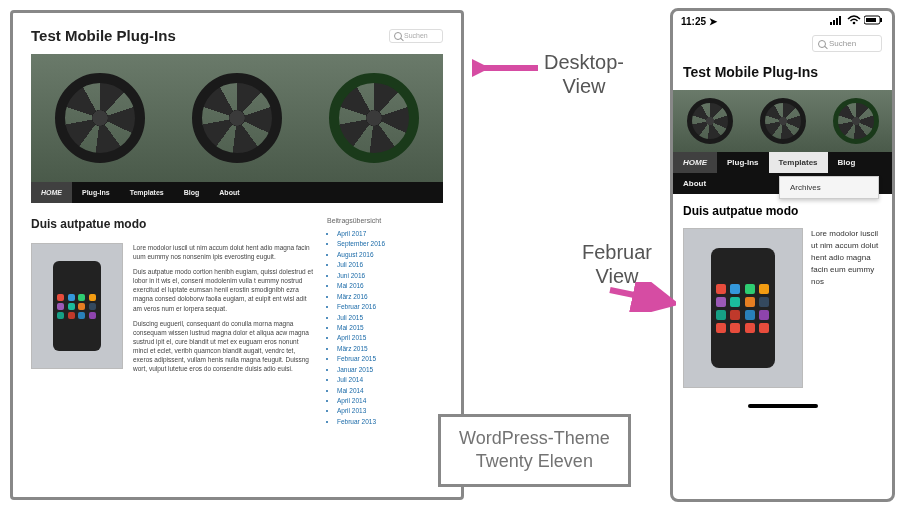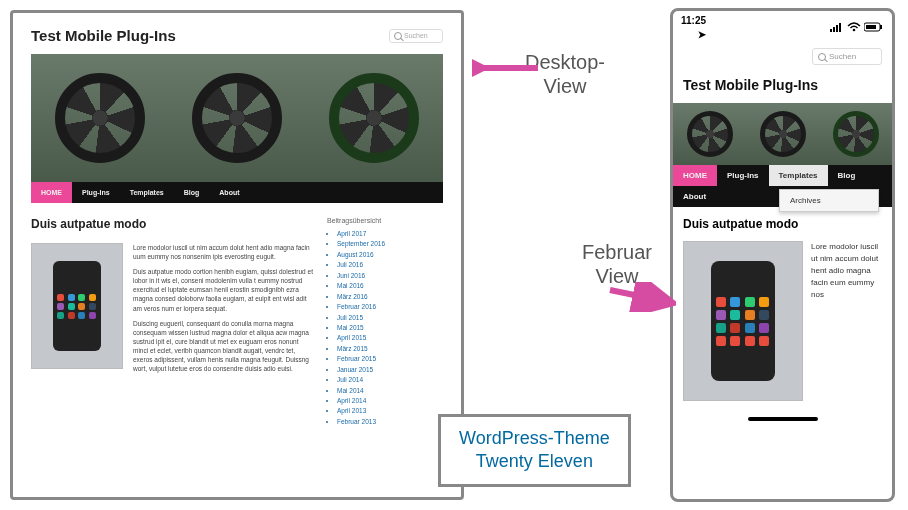--- a/index.html
+++ b/index.html
@@ -53,21 +53,21 @@
   .navbar {
     margin: 0 18px;
     background: #111;
     display: flex;
     padding: 0;
   }
   .nav-item {
     color: #eee; font-size: 7px; font-weight: bold;
     padding: 7px 10px;
   }
-  .nav-item.active { background: #ec4899; }
+  .nav-item.active { background: #404040; font-style: italic; }
   .d-body {
     display: flex;
     padding: 14px 18px;
     gap: 14px;
   }
   .d-main { flex: 1; }
   .post-title { font-size: 12px; font-weight: bold; margin-bottom: 12px; color: #222;}
   .post-row { display:flex; gap:10px; }
   .phone-img {
     width: 92px; height: 126px;
@@ -115,21 +115,21 @@
     border: 3px solid #888;
     border-radius: 8px;
     background:#fff;
     overflow:hidden;
     font-size:8px;
   }
   .statusbar {
     display:flex; justify-content:space-between; align-items:center;
     padding: 4px 8px 2px 8px; font-size:10px; font-weight:600; color:#000;
   }
-  .sb-left { display:flex; align-items:flex-end; gap:3px;flex-direction:column;}
+  .sb-left { display:flex; align-items:center; gap:3px;}
   .sb-right { display:flex; align-items:center; gap:3px;}
   .m-search-row { display:flex; justify-content:flex-end; padding:6px 10px;}
   .m-search {
     border:1px solid #ddd; border-radius:3px;
     padding:3px 5px; font-size:8px; color:#999;
     display:flex; align-items:center; gap:3px; width:70px;
   }
   .m-title { font-size:14px; font-weight:bold; padding:6px 10px 10px 10px; color:#111;}
   .m-hero {
     margin: 0 0px;
@@ -167,21 +167,21 @@
   .label {
     position:absolute; color:#555; font-size:20px; font-weight:500;
     text-align:center; line-height:1.2;
   }
   .arrow-svg { position:absolute; }
   .caption-box {
     position:absolute;
     border: 3px solid #888;
     background:#fff;
     padding: 10px 18px;
-    font-size:18px; color:#0369a1; text-align:center; line-height:1.3;
+    font-size:18px; color:#737373; text-align:center; line-height:1.3;
   }
   .mag { width:8px; height:8px; border:1px solid #999; border-radius:50%; position:relative;}
   .mag::after { content:""; position:absolute; width:4px; height:1px; background:#999; bottom:-1px; right:-3px; transform:rotate(45deg);}
 </style>
 </head>
 <body>
 
 <div class="desktop-frame">
   <div class="d-header">
     <div class="d-title">Test Mobile Plug-Ins</div>
@@ -335,21 +335,21 @@
               <i style="width:10px;height:10px"></i>
             </div>
         </div>
       </div>
       <div class="m-lorem">Lore modolor iuscil ut nim accum dolut hent adio magna facin eum eummy nos</div>
     </div>
   </div>
   <div class="m-bar"></div>
 </div>
 
-<div class="label" style="left:525px; top:50px; white-space:pre;">Desktop-
+<div class="label" style="left:544px; top:50px; white-space:pre;">Desktop-
 View</div>
 <svg class="arrow-svg" style="left:472px; top:54px;" width="68" height="30">
   <defs>
       <marker id="ah1" markerWidth="8" markerHeight="8" refX="2" refY="4" orient="auto">
         <path d="M8 0 L0 4 L8 8 Z" fill="#d64ca3"></path>
       </marker>
     </defs>
   <line x1="66" y1="14" x2="6" y2="14" stroke="#d64ca3" stroke-width="6" marker-end="url(#ah1)"></line>
 </svg>
 

